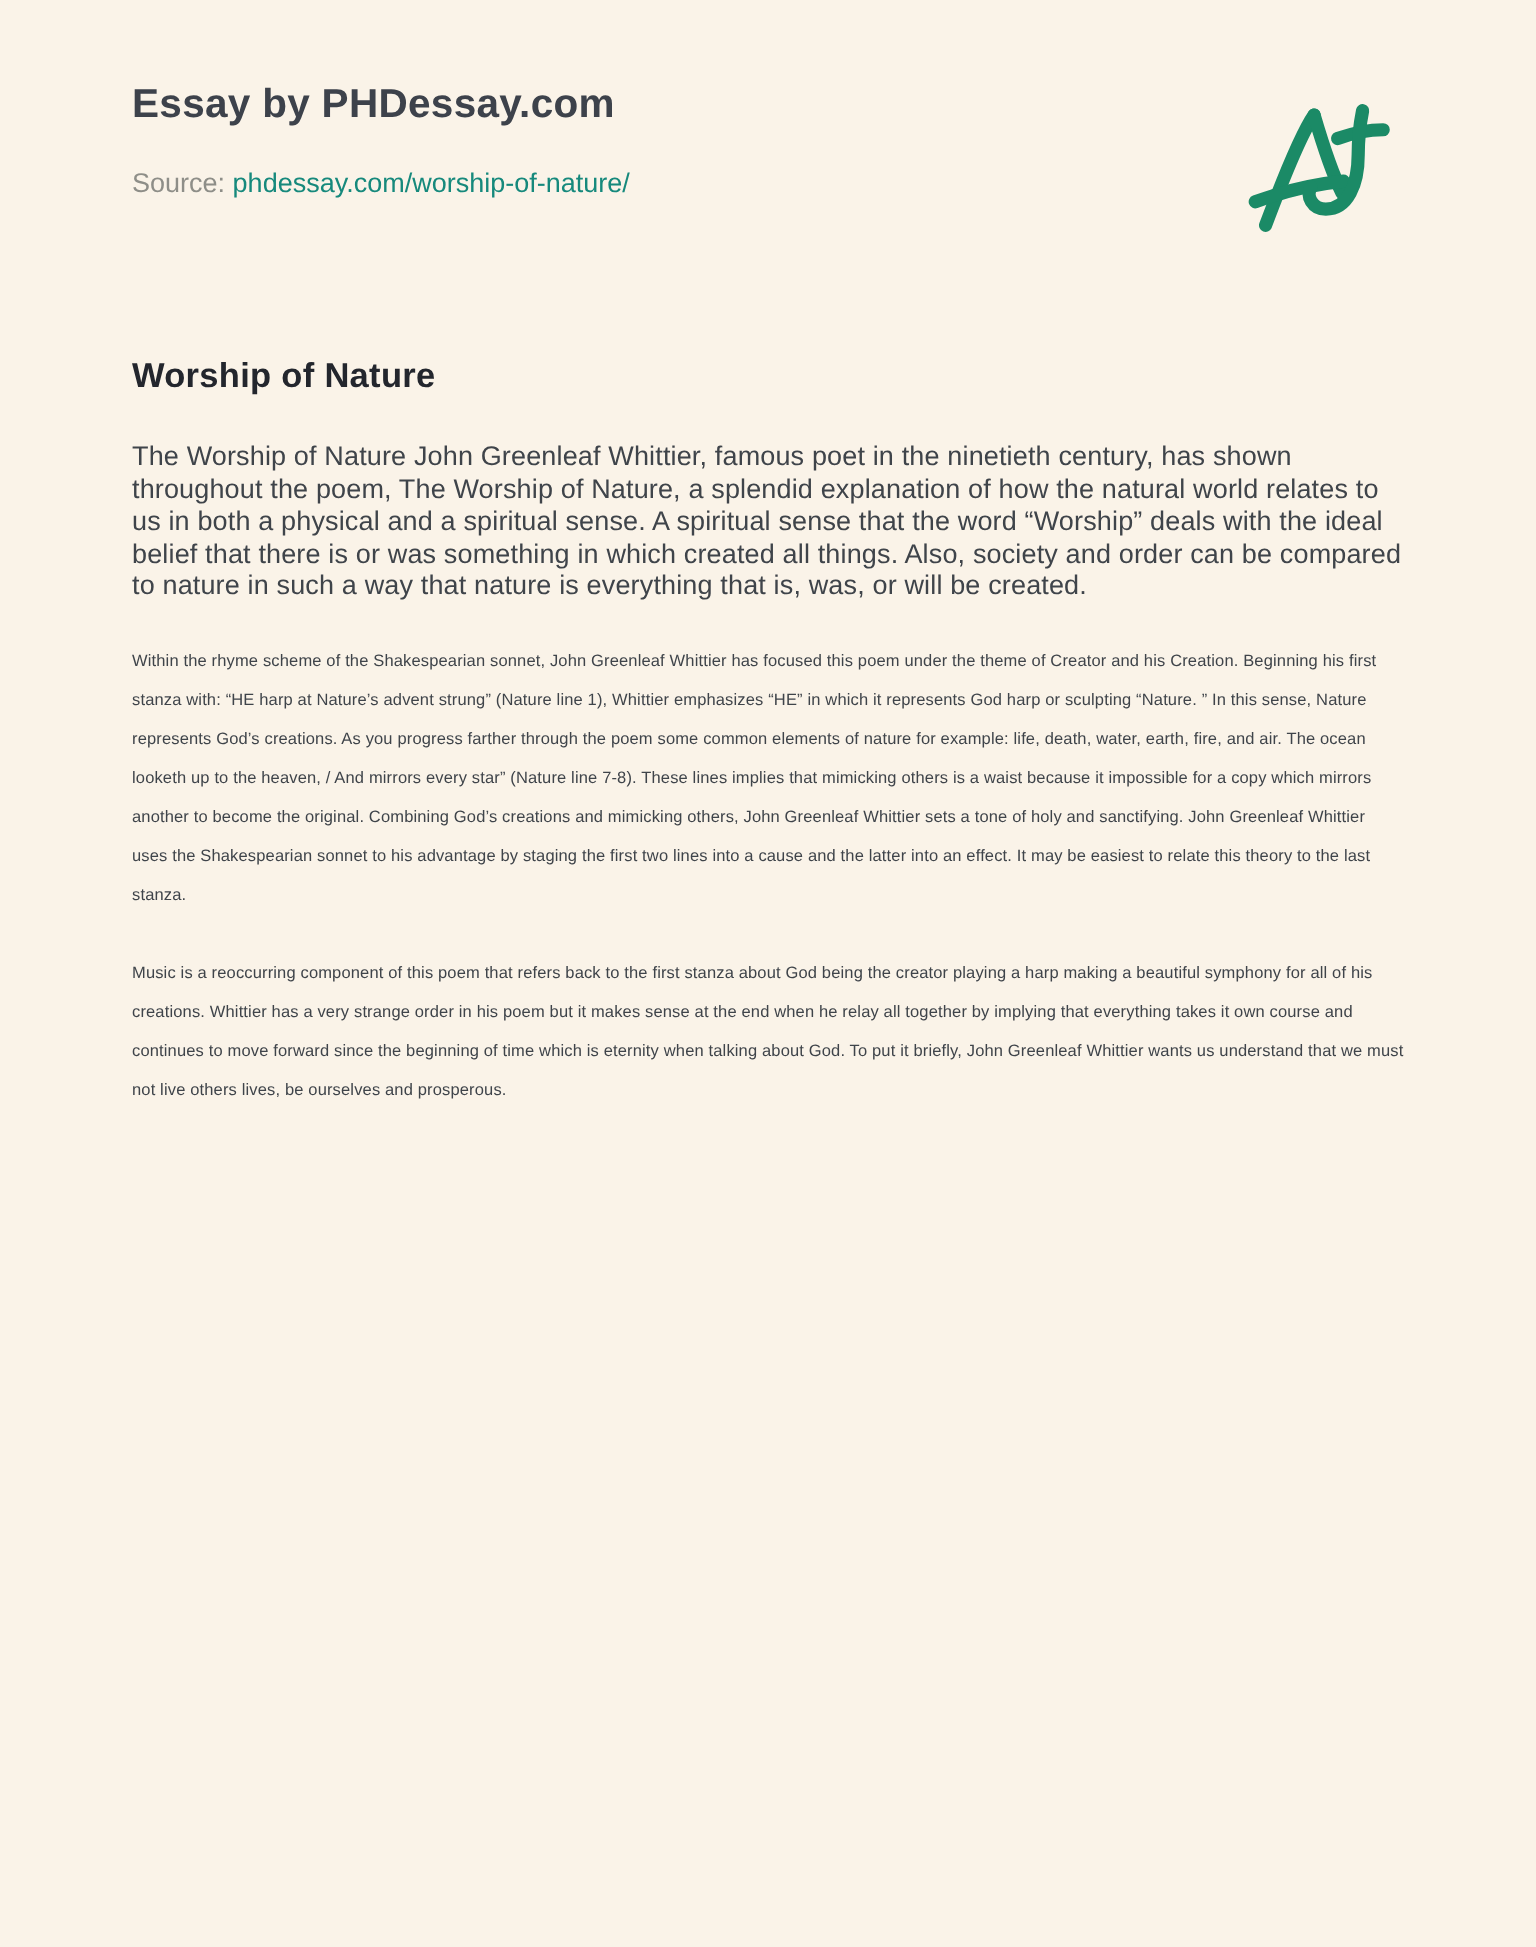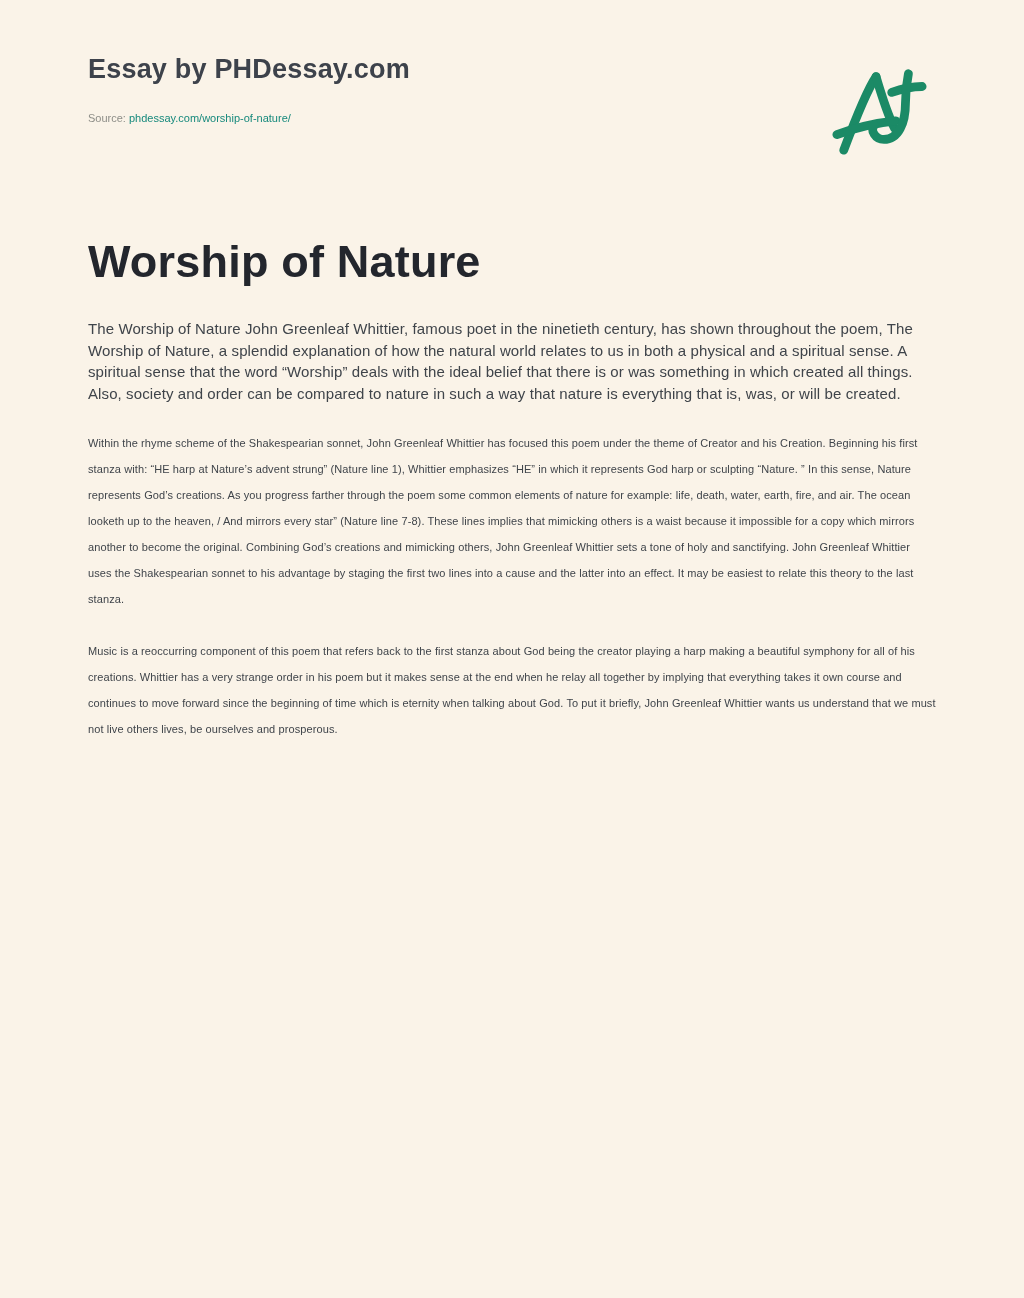--- a/index.html
+++ b/index.html
@@ -24,43 +24,43 @@
   }
   .site-title {
     font-size: 27px;
     font-weight: 700;
     color: #3d424b;
     margin: 6px 0 0 0;
     letter-spacing: 0.2px;
   }
   .source-line {
     margin-top: 27px;
-    font-size: 11px;
+    font-size: 18px;
     color: #8e8e88;
   }
   .source-link {
     color: #16897c;
     text-decoration: none;
     cursor: pointer;
   }
   .logo {
     margin-top: 14px;
     margin-right: 6px;
     flex: 0 0 auto;
   }
   .article-title {
-    font-size: 45px;
+    font-size: 23px;
     font-weight: 700;
     color: #23262d;
     margin: 72px 0 0 0;
     letter-spacing: 0.2px;
   }
   .p-small {
     margin: 30px 0 0 0;
-    font-size: 15px;
+    font-size: 18px;
     line-height: 21.5px;
     color: #3f444a;
     letter-spacing: 0.1px;
   }
   .p-large {
     margin: 26px 0 0 0;
     font-size: 11px;
     line-height: 26px;
     color: #3f444a;
     letter-spacing: 0.1px;

